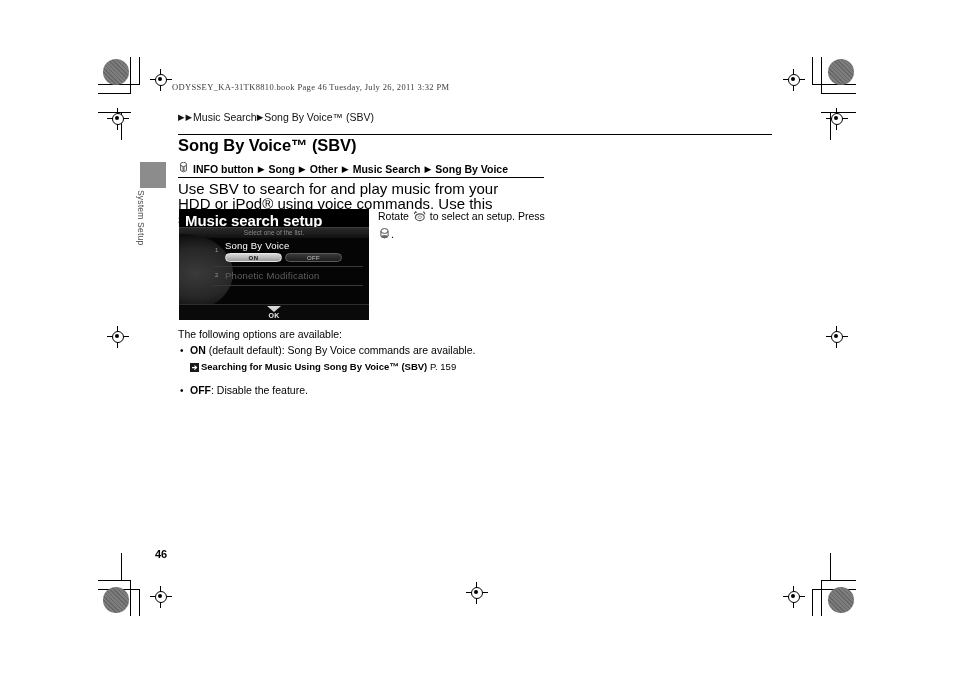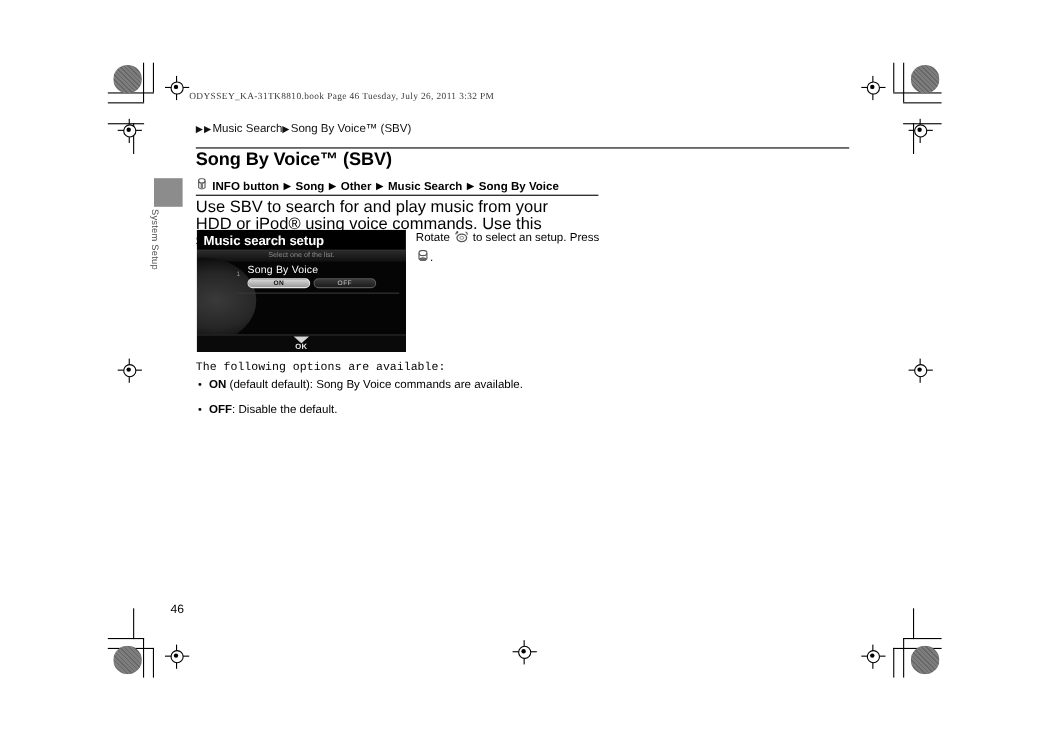--- a/index.html
+++ b/index.html
@@ -176,21 +176,21 @@
     top: 209px;
     width: 190px;
     height: 111px;
     background: #000000;
     overflow: hidden;
   }
   .screen-title {
     position: absolute;
     left: 6px;
     top: 3px;
-    font-size: 12px;
+    font-size: 15px;
     font-weight: bold;
     color: #ffffff;
     letter-spacing: -.1px;
   }
   .screen-titlebar-line {
     position: absolute;
     left: 0; top: 18px;
     width: 190px; height: 1px;
     background: #3c3c3c;
   }
@@ -324,21 +324,20 @@
     vertical-align: -2px;
     margin: 0 1px;
   }
 
   
   .options-lead {
     position: absolute;
     left: 178px;
     top: 328px;
     font-size: 10.5px;
-    font-family: Liberation Mono, monospace;
   }
   .options-list {
     position: absolute;
     left: 178px;
     top: 343px;
     width: 340px;
     font-size: 10.5px;
   }
   .opt-item {
     position: relative;
@@ -364,21 +363,21 @@
     display: inline-block;
     vertical-align: -1.5px;
     margin-right: 2px;
   }
 
   .page-number {
     position: absolute;
     left: 155px;
     top: 548px;
     font-size: 11px;
-    font-weight: normal;
+    font-weight: bold;
   }
 </style>
 </head>
 <body>
 
 <div>
 
   <div class="mark-line" style="left:98px; top:84px; width:42px; height:1px;"></div>
   <div class="mark-line" style="left:139px; top:57px; width:1px; height:27px;"></div>
   <div class="mark-line" style="left:98px; top:93px; width:33px; height:1px;"></div>
@@ -522,20 +521,24 @@
 
     <div class="row row-1">
       <span class="row-num">1</span>
       <span class="item-label">Song By Voice</span>
       <div class="toggle-wrap">
         <div class="toggle on">ON</div>
         <div class="toggle off">OFF</div>
       </div>
     </div>
 
+    <div class="row row-2">
+      <span class="row-num">2</span>
+      <span class="item-label dim">Phonetic Modification</span>
+    </div>
 
     <div class="row row-3"></div>
   </div>
 
   <div class="screen-footer">
     <div class="footer-tri"></div>
     <div class="footer-ok">OK</div>
   </div>
 </div>
 
@@ -560,22 +563,31 @@
   </span><span>.</span>
 </div>
 
 <div class="options-lead">The following options are available:</div>
 
 <div class="options-list">
 
   <div class="opt-item">
     <span class="bullet">•</span>
     <b>ON</b><span> (default default): Song By Voice commands are available.</span>
+    <div class="xref">
+      <span class="xref-icon">
+        <svg width="9" height="9" viewBox="0 0 9 9">
+          <rect x="0" y="0" width="9" height="9" fill="#1a1a1a"></rect>
+          <path d="M2 4.6 L6 4.6 M4.4 2.6 L6.6 4.6 L4.4 6.6" fill="none" stroke="#ffffff" stroke-width="1.1"></path>
+        </svg>
+      </span><span>Searching for Music Using Song By Voice™ (SBV)</span>
+      <span class="pg">P. 159</span>
+    </div>
   </div>
 
   <div class="opt-item" style="margin-top:7px;">
     <span class="bullet">•</span>
-    <b>OFF</b><span>: Disable the default.</span>
+    <b>OFF</b><span>: Disable the feature.</span>
   </div>
 
 </div>
 
 <div class="page-number">46</div>
 
 </body></html>

